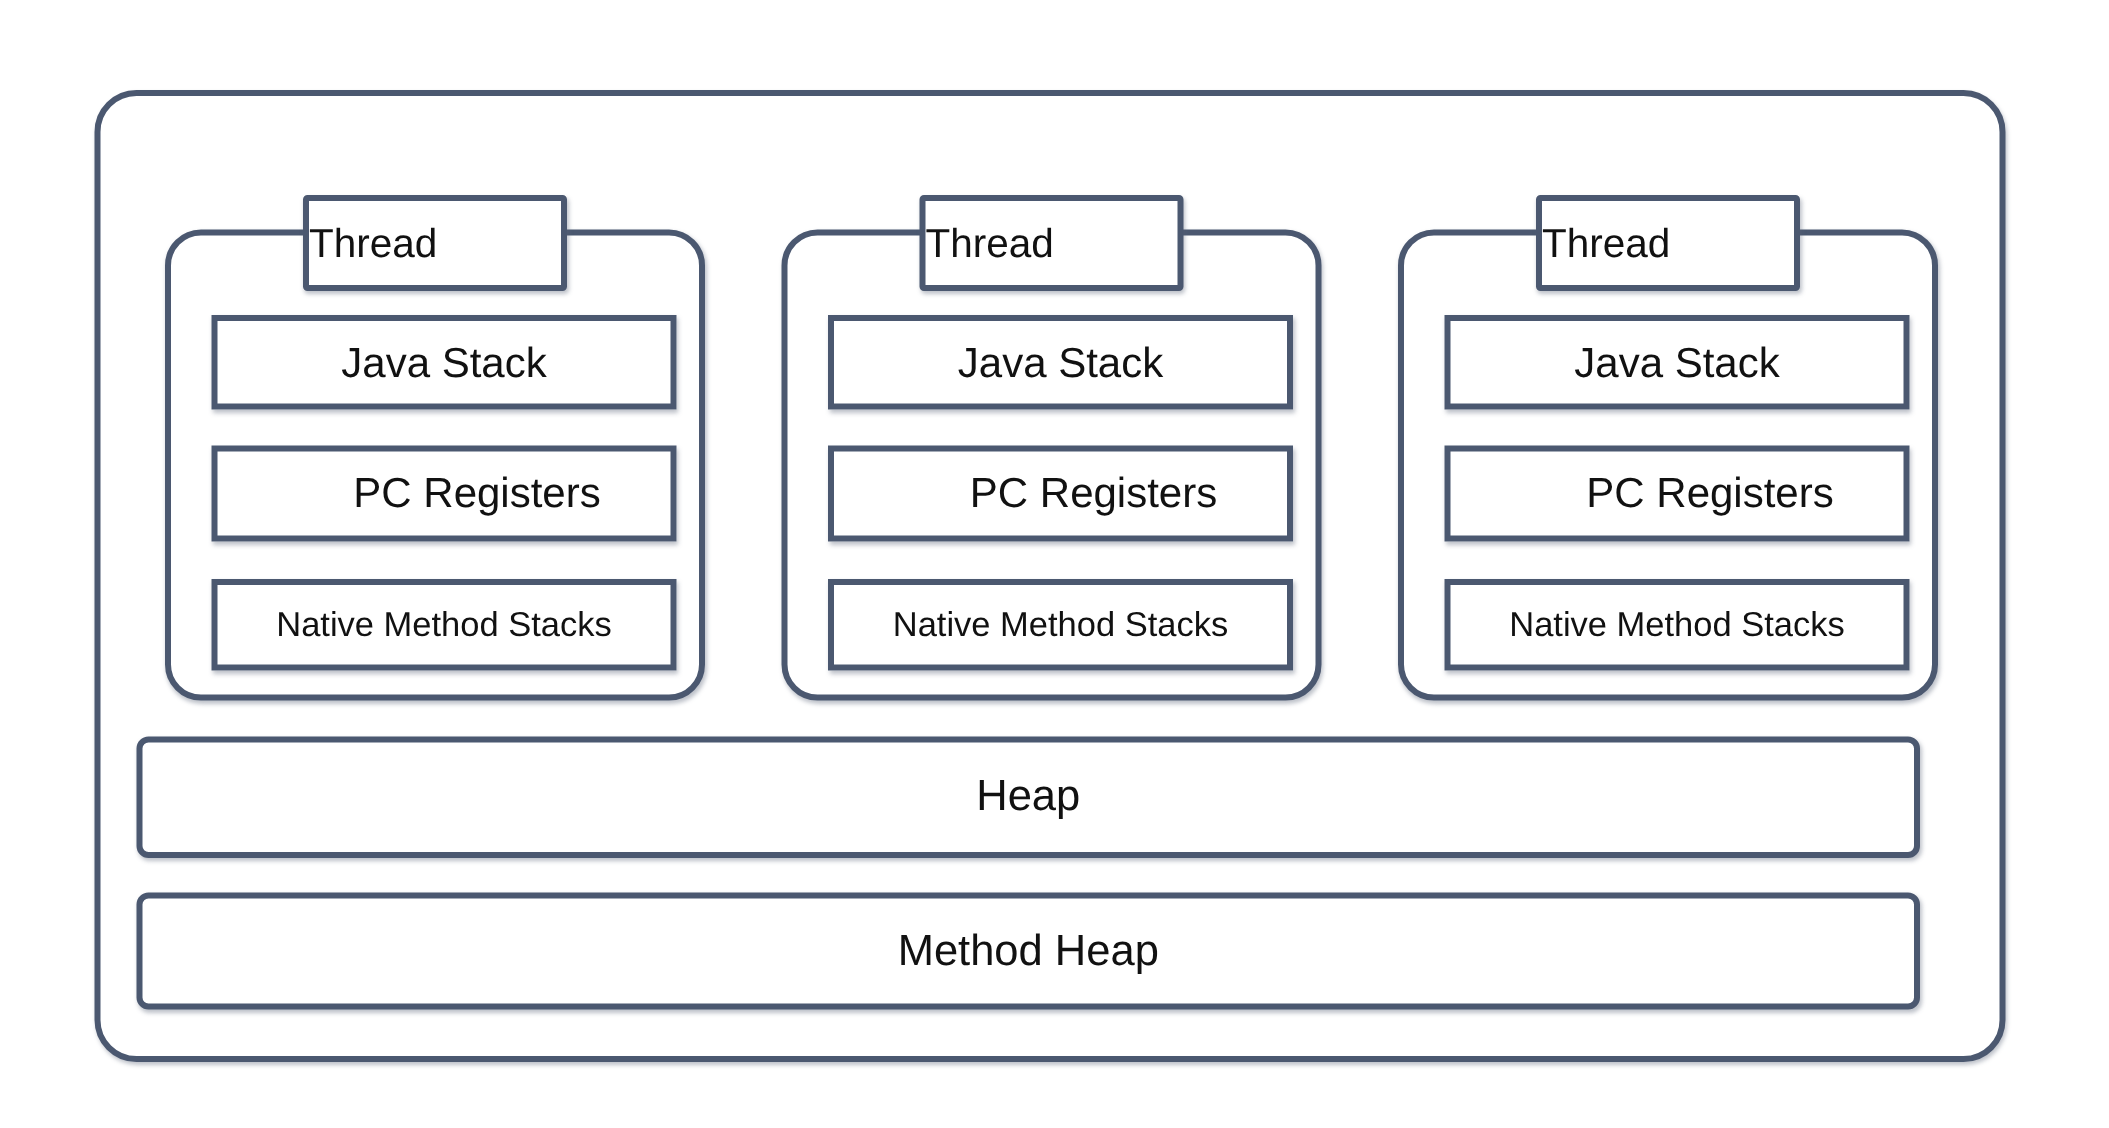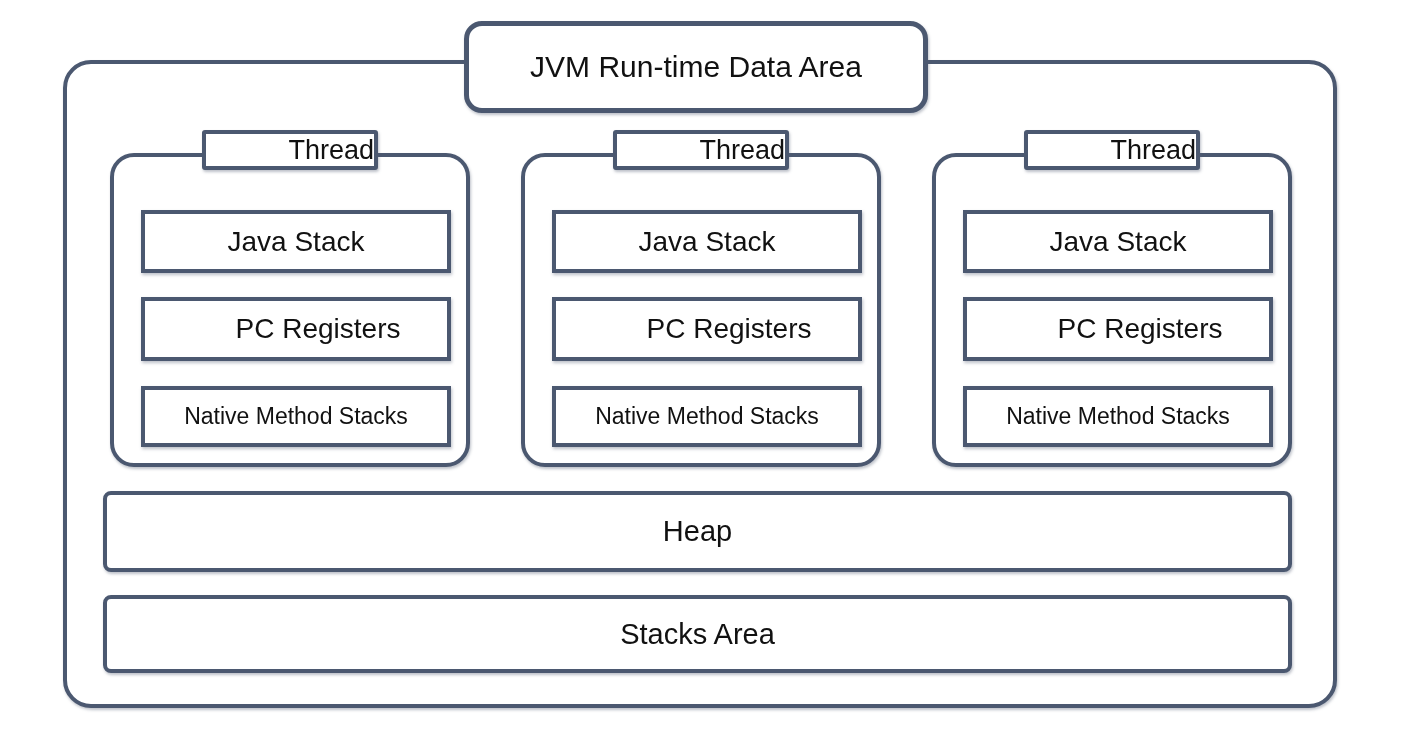--- a/index.html
+++ b/index.html
@@ -35,54 +35,51 @@
   }
   .thread{
     top:153px;width:360px;height:314px;
     border-radius:24px;z-index:1;
   }
   .thread-1{left:110px;}
   .thread-2{left:521px;}
   .thread-3{left:932px;}
   .thread-label{
     position:absolute;left:50%;transform:translateX(-50%);
-    top:-27px;width:176px;height:40px;
+    top:-27px;width:176px;height:64px;
     background:var(--bg);
     border:4px solid var(--border-color);
     box-sizing:border-box;border-radius:3px;
-    display:flex;align-items:center;justify-content:flex-end;
+    display:flex;align-items:center;justify-content:flex-start;
     font-size:27px;z-index:2;
     box-shadow:1px 2px 3px rgba(90,100,120,0.40);
   }
   .inner{
     left:27px;width:310px;
     border-radius:0;
     font-size:28px;
   }
   .inner.java-stack{top:53px;height:63px;}
   .inner.pc-registers{top:140px;height:64px;padding-left:44px;}
   .inner.native-method-stacks{top:229px;height:61px;font-size:23px;}
   .wide{
-    left:103px;width:1189px;
+    left:91px;width:1189px;
     border-radius:8px;font-size:29px;
   }
   .heap{top:491px;height:81px;}
   .method-area{top:595px;height:78px;}
   .label-text{display:inline-block;}
 </style>
 </head>
 <body>
 
 <div class="canvas">
 
   <div class="box outer"></div>
 
-  <div class="box title-box">
-    <span class="label-text">JVM Run-time Data Area</span>
-  </div>
 
   <div class="box thread thread-1">
     <div class="thread-label">
       <span class="label-text">Thread</span>
     </div>
     <div class="box inner java-stack">
       <span class="label-text">Java Stack</span>
     </div>
     <div class="box inner pc-registers">
       <span class="label-text">PC Registers</span>
@@ -120,16 +117,16 @@
     <div class="box inner native-method-stacks">
       <span class="label-text">Native Method Stacks</span>
     </div>
   </div>
 
   <div class="box wide heap">
     <span class="label-text">Heap</span>
   </div>
 
   <div class="box wide method-area">
-    <span class="label-text">Stacks Area</span>
+    <span class="label-text">Method Heap</span>
   </div>
 
 </div>
 
 </body></html>

